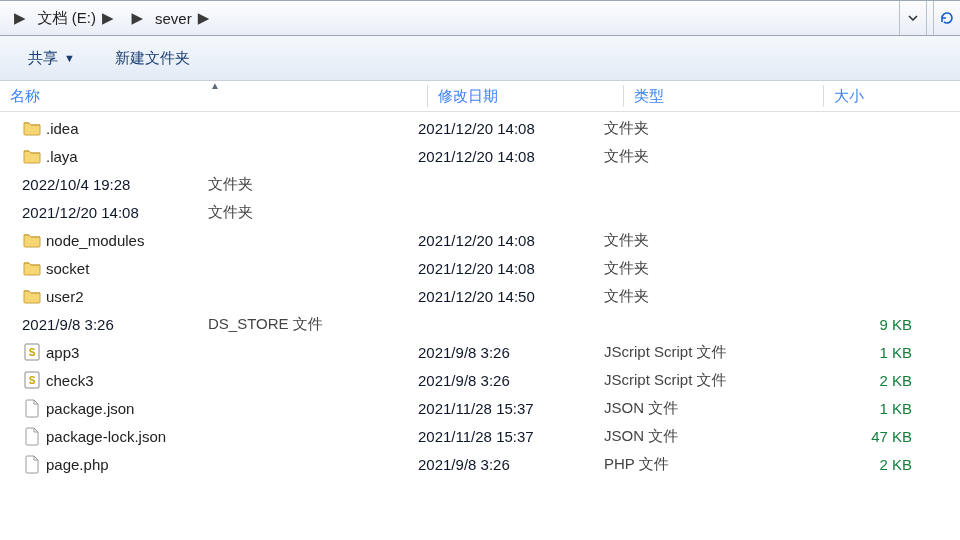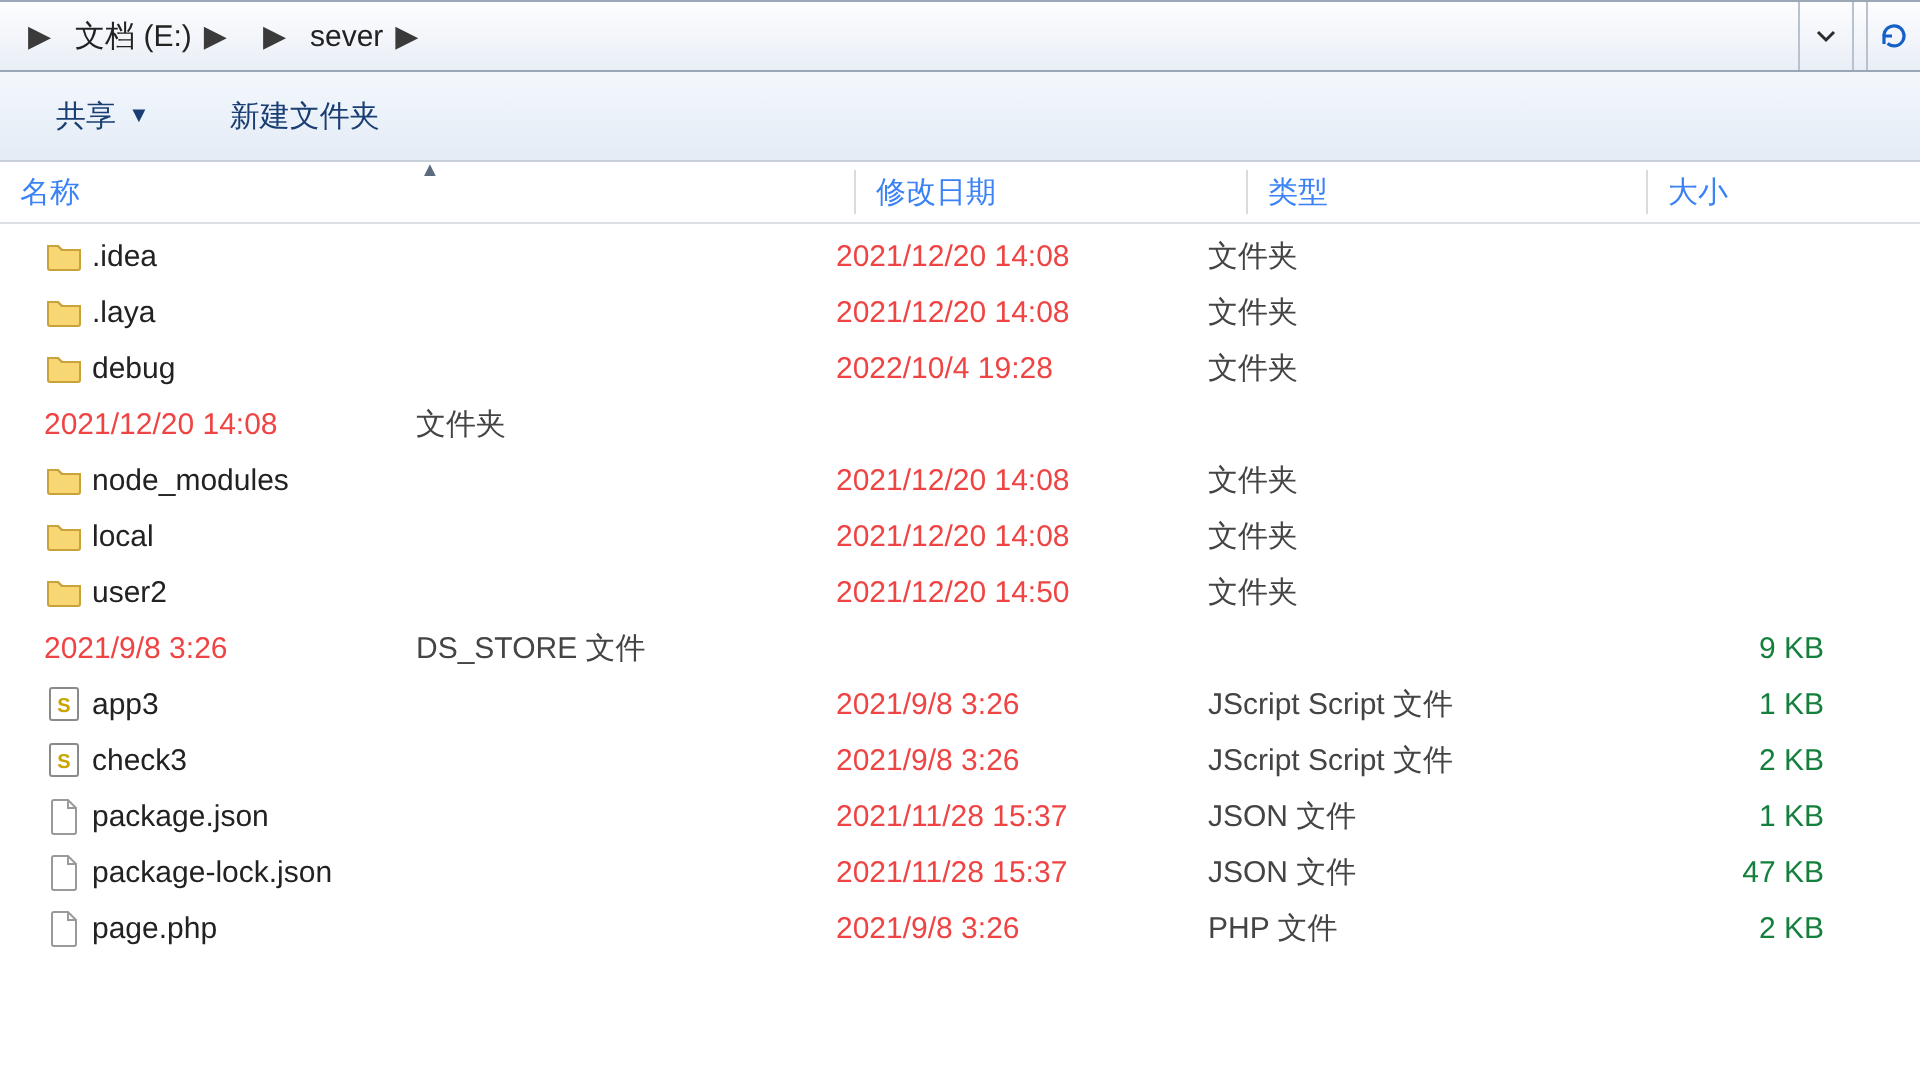--- a/index.html
+++ b/index.html
@@ -18,21 +18,21 @@
 .hcol{height:100%;display:flex;align-items:center;padding-left:10px;color:#3b82f6;position:relative}
 .hcol:not(:last-child)::after{content:"";position:absolute;right:0;top:4px;bottom:4px;width:1px;background:#d8dbdf}
 .h-name{width:418px}
 .h-date{width:186px}
 .h-type{width:190px}
 .h-size{flex:1;padding-right:30px;justify-content:flex-start}
 .sort-ind{position:absolute;top:-1px;left:210px;color:#5a6b80;font-size:10px}
 .list{padding-top:2px}
 .row{height:28px;display:flex;align-items:center;padding-left:22px}
 .c-name{width:396px;display:flex;align-items:center;gap:4px;overflow:hidden;white-space:nowrap}
-.c-date{width:186px;color:#ef4444}
+.c-date{width:186px;color:#0f172a}
 .c-type{width:190px;color:#444}
 .c-size{flex:1;text-align:right;padding-right:48px;color:#15803d}
 .ico{width:20px;height:20px;flex:0 0 20px;display:inline-flex;align-items:center;justify-content:center}
 .ico svg{display:block}
 </style>
 </head>
 <body>
 
 <div class="addrbar">
   <div class="crumbs">
@@ -116,29 +116,20 @@
             <path d="M2 5h5l2 2h9" fill="none" stroke="#c9a23a"></path>
           </svg>
         </span>
         <span>.laya</span>
       </div>
       <div class="c-date">2021/12/20 14:08</div>
       <div class="c-type">文件夹</div>
       <div class="c-size"></div>
     </div>
     <div class="row">
-      <div class="c-name">
-        <span class="ico">
-          <svg width="20" height="20" viewBox="0 0 20 20">
-            <path d="M2 5h5l2 2h9v9a1 1 0 0 1-1 1H3a1 1 0 0 1-1-1z" fill="#f7d774" stroke="#c9a23a"></path>
-            <path d="M2 5h5l2 2h9" fill="none" stroke="#c9a23a"></path>
-          </svg>
-        </span>
-        <span>debug</span>
-      </div>
       <div class="c-date">2022/10/4 19:28</div>
       <div class="c-type">文件夹</div>
       <div class="c-size"></div>
     </div>
     <div class="row">
       <div class="c-date">2021/12/20 14:08</div>
       <div class="c-type">文件夹</div>
       <div class="c-size"></div>
     </div>
     <div class="row">
@@ -156,21 +147,21 @@
       <div class="c-size"></div>
     </div>
     <div class="row">
       <div class="c-name">
         <span class="ico">
           <svg width="20" height="20" viewBox="0 0 20 20">
             <path d="M2 5h5l2 2h9v9a1 1 0 0 1-1 1H3a1 1 0 0 1-1-1z" fill="#f7d774" stroke="#c9a23a"></path>
             <path d="M2 5h5l2 2h9" fill="none" stroke="#c9a23a"></path>
           </svg>
         </span>
-        <span>local</span>
+        <span>socket</span>
       </div>
       <div class="c-date">2021/12/20 14:08</div>
       <div class="c-type">文件夹</div>
       <div class="c-size"></div>
     </div>
     <div class="row">
       <div class="c-name">
         <span class="ico">
           <svg width="20" height="20" viewBox="0 0 20 20">
             <path d="M2 5h5l2 2h9v9a1 1 0 0 1-1 1H3a1 1 0 0 1-1-1z" fill="#f7d774" stroke="#c9a23a"></path>

